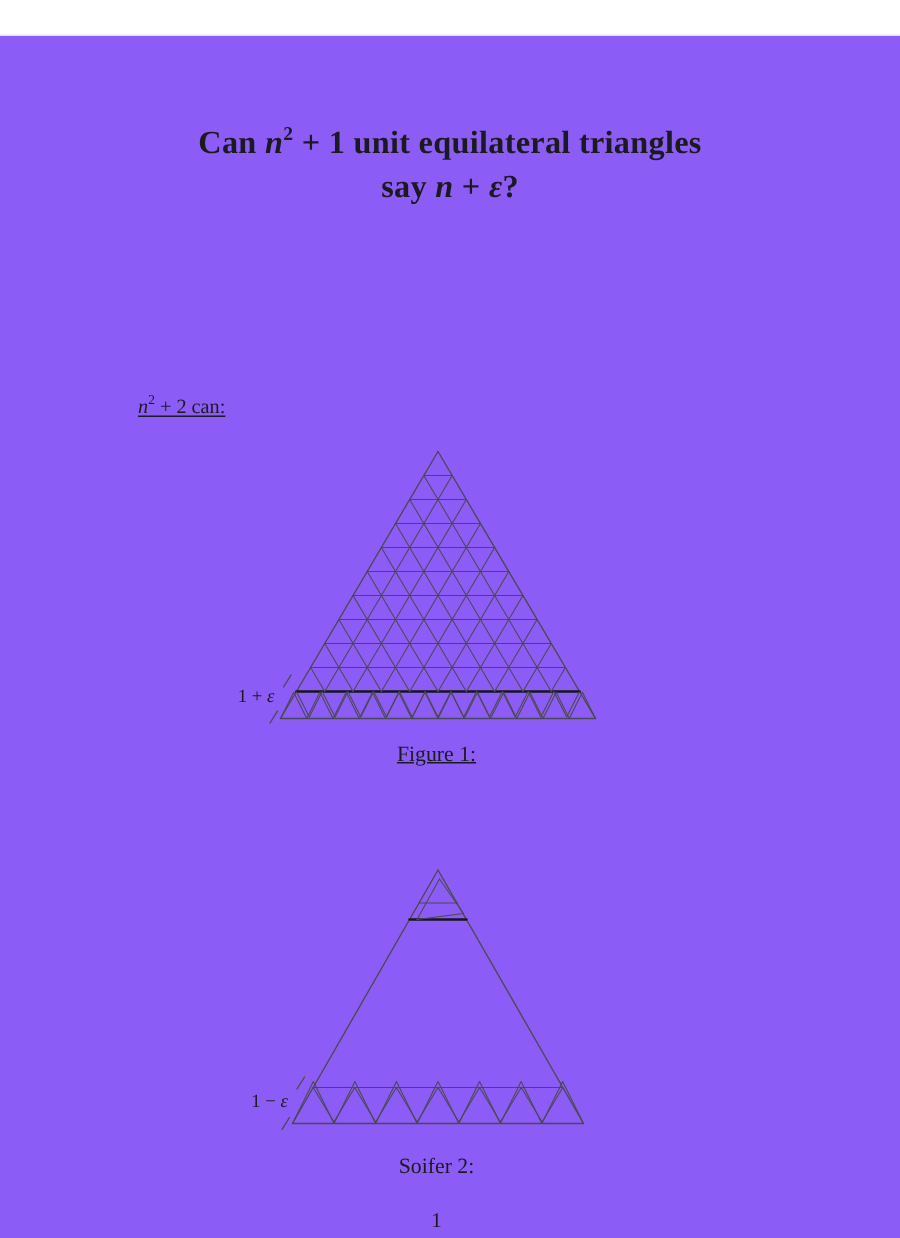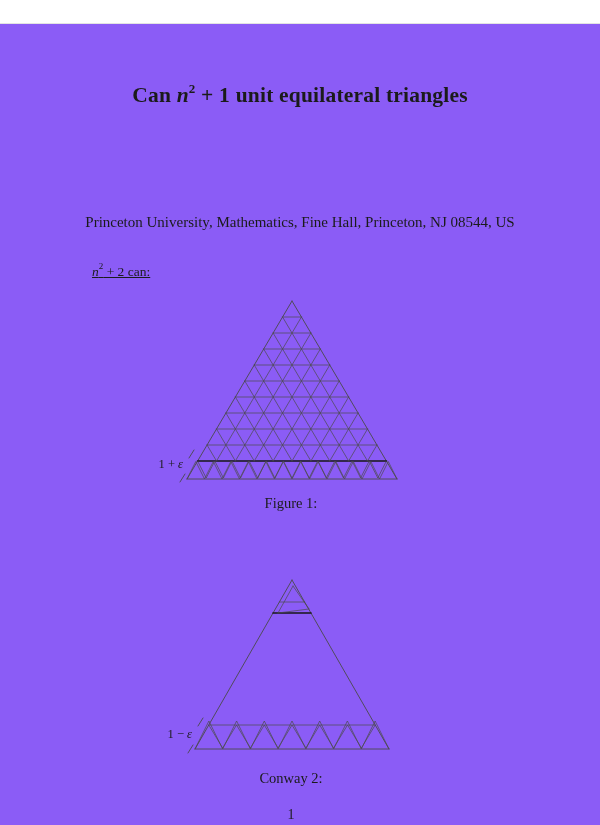--- a/index.html
+++ b/index.html
@@ -35,38 +35,38 @@
     text-decoration:underline;
   }
   .claim sup{font-size:9px;position:relative;top:-1px;}
   .figsvg{position:absolute;}
   #fig1{left:132px;top:267px;}
   #fig2{left:132px;top:548px;}
   .caption{
     position:absolute;left:0;right:18px;
     text-align:center;font-size:14.5px;
   }
-  #cap1{top:471px;}
+  #cap1{top:471px;text-decoration:underline;}
   #cap2{top:746px;}
   .pagenum{
     position:absolute;left:0;right:18px;top:783px;
     text-align:center;font-size:14px;
   }
 </style>
 </head>
 <body>
 
 <div class="page">
 
   <div class="title">
     <div><span>Can </span><span class="mvar">n</span><sup>2</sup><span> + 1 unit equilateral triangles</span></div>
+    <div><span>say </span><span class="mvar">n</span><span> + </span><span class="mvar">ε</span><span>?</span></div>
   </div>
 
 
-  <div class="affil">Princeton University, Mathematics, Fine Hall, Princeton, NJ 08544, US</div>
 
   <div class="claim"><span class="mvar">n</span><sup>2</sup><span> + 2 can:</span></div>
 
   <svg id="fig1" class="figsvg" width="320" height="200" viewBox="0 0 320 200">
       <line x1="160" y1="10" x2="55" y2="188" stroke="#4a4a4a" stroke-width="0.9" stroke-linecap="round"></line>
       <line x1="160" y1="10" x2="265" y2="188" stroke="#4a4a4a" stroke-width="0.9" stroke-linecap="round"></line>
       <line x1="55" y1="188" x2="265" y2="188" stroke="#4a4a4a" stroke-width="0.9" stroke-linecap="round"></line>
       <line x1="65.6179775280899" y1="170" x2="254.3820224719101" y2="170" stroke="#171717" stroke-width="1.7" stroke-linecap="round"></line>
       <line x1="150.56179775280899" y1="26" x2="169.43820224719101" y2="26" stroke="#4a4a4a" stroke-width="0.7" stroke-linecap="round"></line>
       <line x1="150.56179775280899" y1="26" x2="235.50561797752806" y2="170" stroke="#4a4a4a" stroke-width="0.7" stroke-linecap="round"></line>
@@ -114,17 +114,17 @@
       <line x1="147.37278106508876" y1="30" x2="172.62721893491124" y2="30" stroke="#4a4a4a" stroke-width="0.7" stroke-linecap="round"></line>
       <line x1="141.05917159763314" y1="41" x2="178.94082840236686" y2="41" stroke="#171717" stroke-width="1.7" stroke-linecap="round"></line>
       <line x1="161" y1="14" x2="146" y2="41" stroke="#4a4a4a" stroke-width="0.7" stroke-linecap="round"></line>
       <line x1="161" y1="14" x2="177" y2="37" stroke="#4a4a4a" stroke-width="0.7" stroke-linecap="round"></line>
       <line x1="146" y1="41" x2="177" y2="37" stroke="#4a4a4a" stroke-width="0.7" stroke-linecap="round"></line>
       <line x1="66" y1="154" x2="71" y2="146" stroke="#4a4a4a" stroke-width="0.9" stroke-linecap="round"></line>
       <line x1="56" y1="181" x2="61" y2="173" stroke="#4a4a4a" stroke-width="0.9" stroke-linecap="round"></line>
       <text x="60" y="166" text-anchor="end" font-size="12.5" fill="#1b1b1b" style="font-family:&quot;Liberation Serif&quot;,&quot;DejaVu Serif&quot;,serif"><tspan>1 − </tspan><tspan font-style="italic">ε</tspan></text>
     </svg>
 
-  <div id="cap2" class="caption">Conway 2:</div>
+  <div id="cap2" class="caption">Soifer 2:</div>
 
   <div class="pagenum">1</div>
 
 </div>
 
 </body></html>

